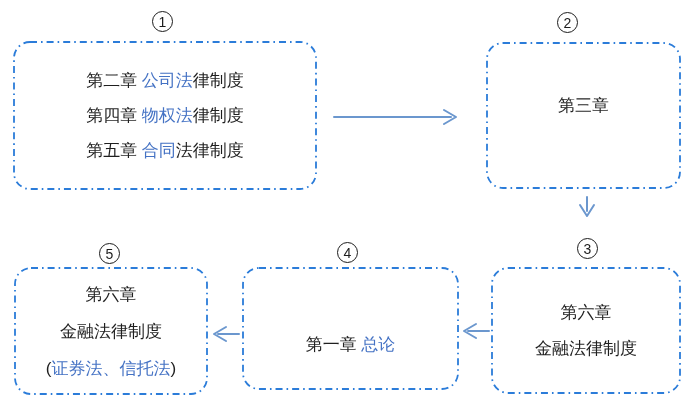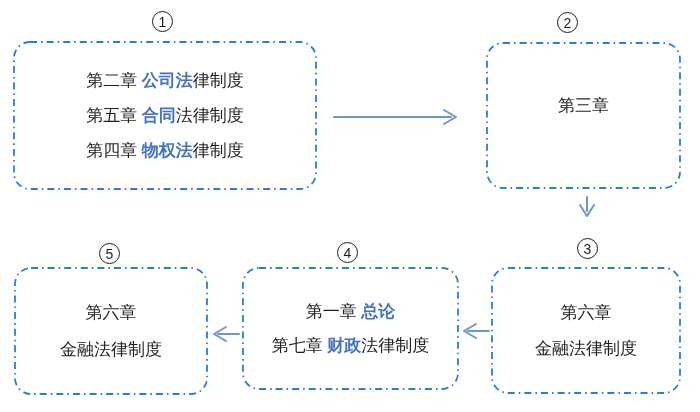--- a/index.html
+++ b/index.html
@@ -9,25 +9,25 @@
   }
   .stage{position:relative;width:700px;height:412px;overflow:hidden;background:#fff;}
   svg.overlay{position:absolute;left:0;top:0;width:700px;height:412px;}
   .boxline{fill:none;stroke:var(--border-blue,#2b7cd9);stroke-width:1.8;stroke-dasharray:7 4 1.6 4;}
   .arrow{fill:none;stroke:var(--arrow-blue,#6b97ce);stroke-width:2;stroke-linecap:round;stroke-linejoin:round;}
   .box{
     position:absolute;display:flex;flex-direction:column;justify-content:center;
     align-items:center;text-align:center;color:#1f1f1f;font-size:17px;
   }
   .box .line{white-space:nowrap;}
-  .box .seg-b{color:var(--text-blue,#4472c4);font-weight:bold;}
+  .box .seg-b{color:var(--text-blue,#4472c4);font-weight:normal;}
   .b1{left:14px;top:42px;width:302px;height:147px;line-height:35px;}
   .b2{left:487px;top:33px;width:193px;height:145px;line-height:40px;}
   .b3{left:492px;top:268px;width:188px;height:125px;line-height:36px;}
-  .b4{left:243px;top:268px;width:215px;height:121px;line-height:34px;}
+  .b4{left:243px;top:284px;width:215px;height:121px;line-height:34px;}
   .b5{left:15px;top:268px;width:192px;height:126px;line-height:37px;}
   .badge{
     position:absolute;width:21px;height:21px;border:1.6px solid #1c1c1c;border-radius:50%;
     display:flex;align-items:center;justify-content:center;
     font-size:14px;color:#1c1c1c;background:#fff;box-sizing:border-box;
   }
   .bg1{left:152px;top:11px;}
   .bg2{left:557px;top:12px;}
   .bg3{left:577px;top:238px;}
   .bg4{left:337px;top:242px;}
@@ -64,32 +64,32 @@
   </svg>
 
   <div class="badge bg1">1</div>
   <div class="badge bg2">2</div>
   <div class="badge bg3">3</div>
   <div class="badge bg4">4</div>
   <div class="badge bg5">5</div>
 
   <div class="box b1">
       <div class="line"><span>第二章 </span><span class="seg-b">公司法</span><span>律制度</span></div>
+      <div class="line"><span>第四章 </span><span class="seg-b">物权法</span><span>律制度</span></div>
       <div class="line"><span>第五章 </span><span class="seg-b">合同</span><span>法律制度</span></div>
-      <div class="line"><span>第四章 </span><span class="seg-b">物权法</span><span>律制度</span></div>
     </div>
   <div class="box b2">
       <div class="line"><span>第三章</span></div>
     </div>
   <div class="box b3">
       <div class="line"><span>第六章</span></div>
       <div class="line"><span>金融法律制度</span></div>
     </div>
   <div class="box b4">
       <div class="line"><span>第一章 </span><span class="seg-b">总论</span></div>
-      <div class="line"><span>第七章 </span><span class="seg-b">财政</span><span>法律制度</span></div>
     </div>
   <div class="box b5">
       <div class="line"><span>第六章</span></div>
       <div class="line"><span>金融法律制度</span></div>
+      <div class="line"><span>(</span><span class="seg-b">证券法、信托法</span><span>)</span></div>
     </div>
 
 </div>
 
 </body></html>

